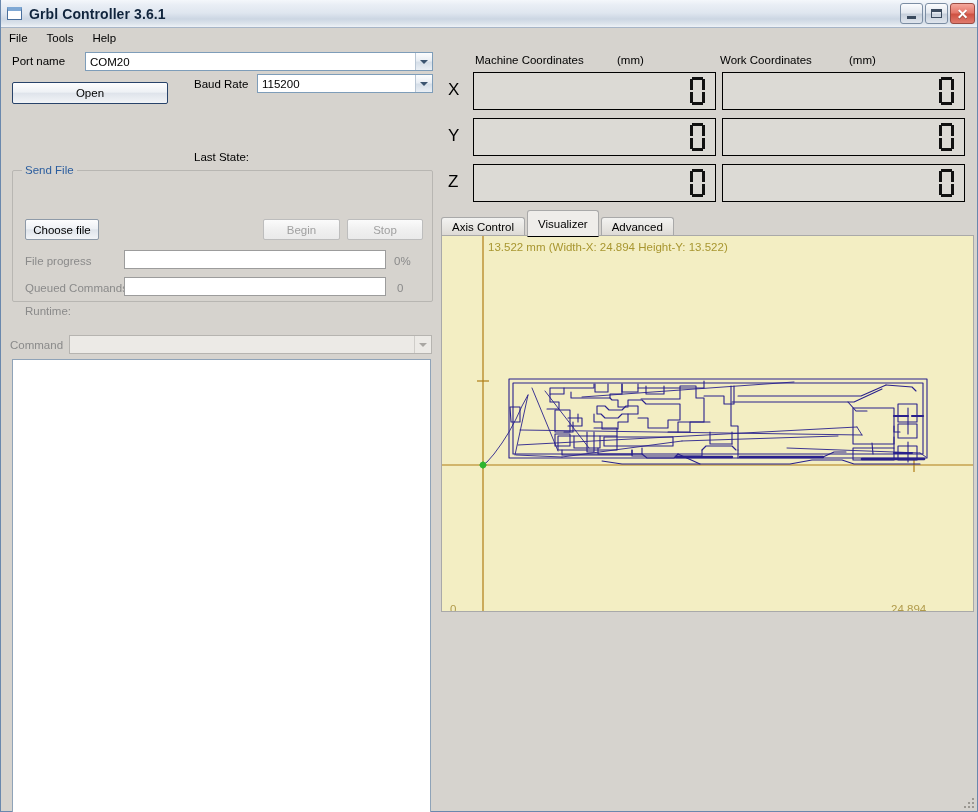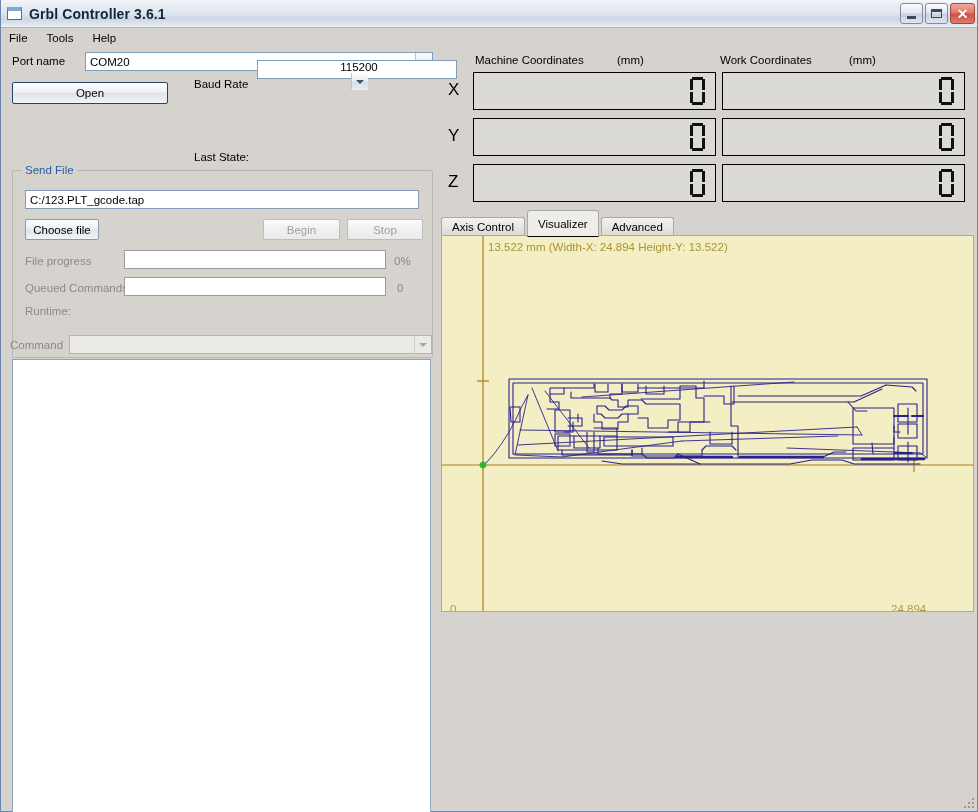--- a/index.html
+++ b/index.html
@@ -290,36 +290,35 @@
         <span class="arrow">
             <i class="chev"></i>
           </span>
       </div>
 
       <div class="btn default" style="position:absolute; left:11px; top:34px; width:156px; height:22px;">Open</div>
 
       <div class="row" style="left:193px; top:30px;">
         <span class="lbl">Baud Rate</span>
       </div>
-      <div class="combo" style="position:absolute; left:256px; top:12px; width:200px;flex-direction:column;">
+      <div class="combo" style="position:absolute; left:256px; top:26px; width:176px;">
         <span class="ctext">115200</span>
         <span class="arrow">
             <i class="chev"></i>
           </span>
       </div>
 
       <div class="row" style="left:193px; top:103px;">
         <span class="lbl">Last State:</span>
         <span class="lbl" style="margin-left:6px;"></span>
       </div>
 
-      <div class="group" style="left:11px; top:122px; width:421px; height:188px;">
+      <div class="group" style="left:11px; top:122px; width:421px; height:132px;">
         <div class="gtitle">Send File</div>
 
-        <div class="field" style="position:absolute; left:12px; top:19px; width:394px;">C:/123.PLT_gcode.tap</div>
 
         <div class="btn" style="position:absolute; left:12px; top:48px; width:74px;">Choose file</div>
 
         <div class="btn disabled" style="position:absolute; left:250px; top:48px; width:77px;">Begin</div>
 
         <div class="btn disabled" style="position:absolute; left:334px; top:48px; width:76px;">Stop</div>
 
         <span class="lbl-dim" style="position:absolute; left:12px; top:84px;">File progress</span>
         <div class="progress" style="position:absolute; left:111px; top:79px; width:262px;"></div>
         <span class="lbl-dim" style="position:absolute; left:381px; top:84px;">0%</span>

